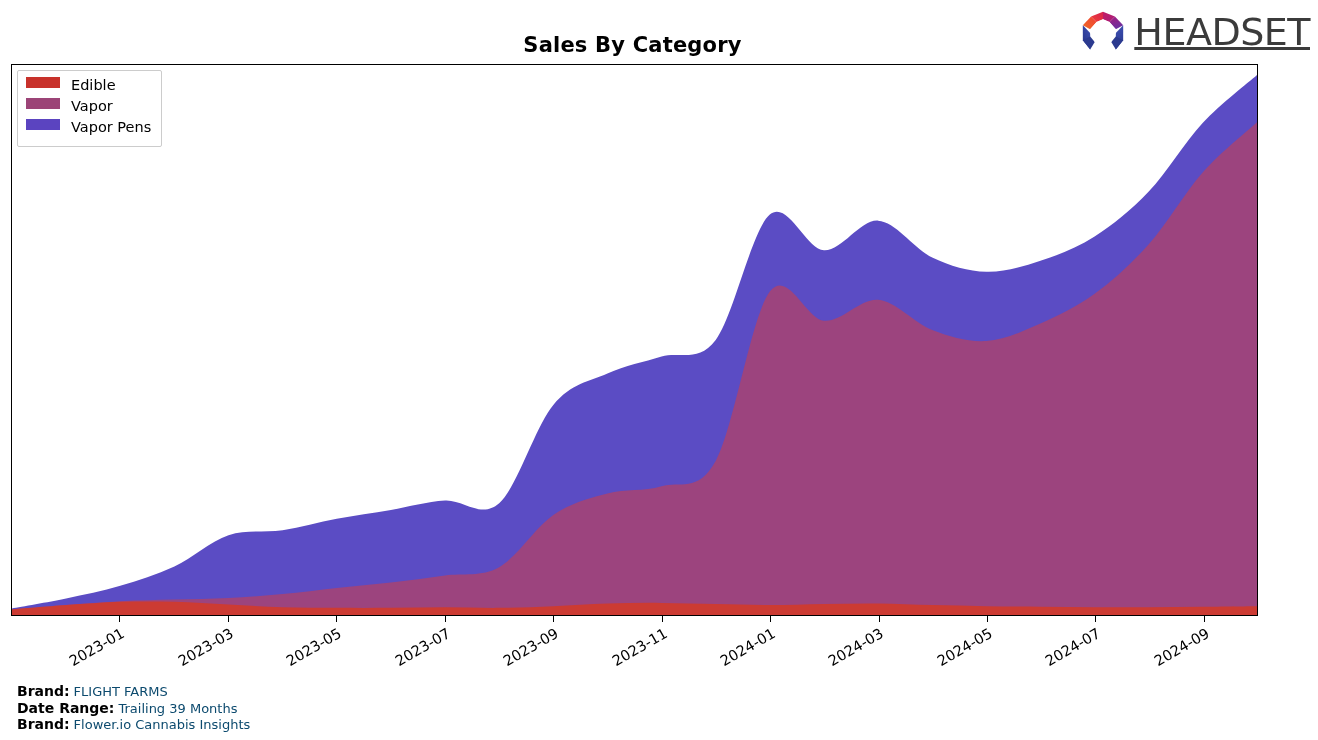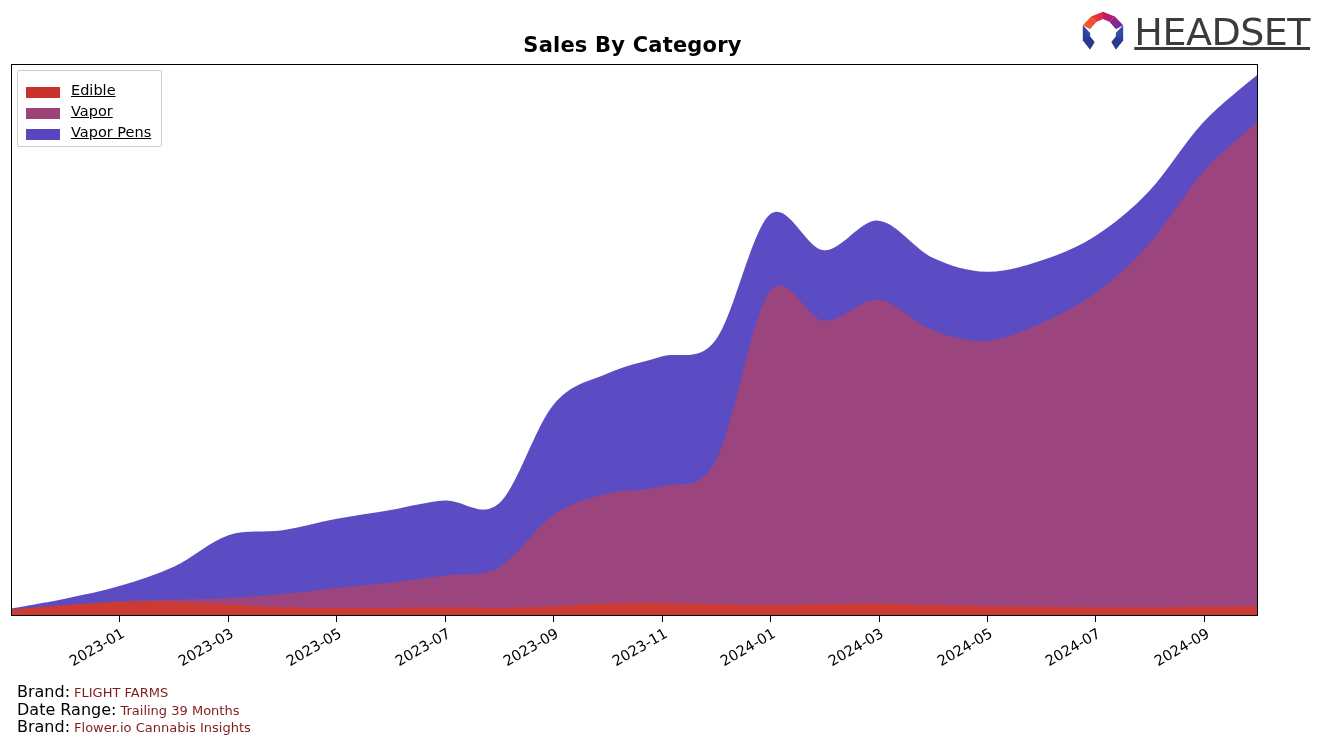--- a/index.html
+++ b/index.html
@@ -76,23 +76,22 @@
     left: 17px;
     top: 70px;
     background: #ffffff;
     border: 1px solid #cccccc;
     border-radius: 2px;
     padding: 6px 10px 6px 8px;
     z-index: 5;
   }
   .legend-row {
     display: flex;
-    align-items: flex-end;
+    align-items: flex-start;
     height: 21px;
-    text-decoration: underline;
   }
   .legend-swatch {
     width: 34px;
     height: 11px;
     margin-right: 11px;
     flex: 0 0 auto;
   }
   .legend-label {
     font-size: 14.5px;
     color: #000000;
@@ -126,27 +125,27 @@
   
   .footer {
     position: absolute;
     left: 17px;
     top: 684px;
     font-size: 12px;
     line-height: 15.5px;
   }
   .footer-row { white-space: nowrap; }
   .footer-key {
-    font-weight: normal;
-    color: #000000;
-    font-size: 16px;
+    font-weight: bold;
+    color: #000000;
+    font-size: 14px;
     margin-top: 40px;
   }
   .footer-val {
-    color: #7f1d1d;
+    color: #0c4a6e;
     font-size: 13px;
     margin-left: 4px;
   }
 </style>
 </head>
 <body>
 
 <div id="root">
 
   <div class="chart-title">Sales By Category</div>

